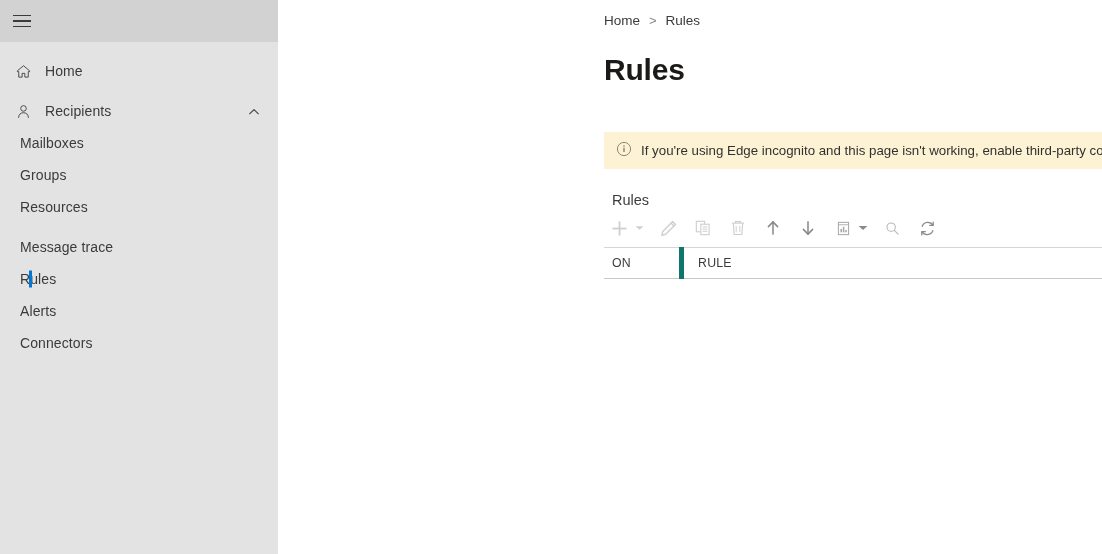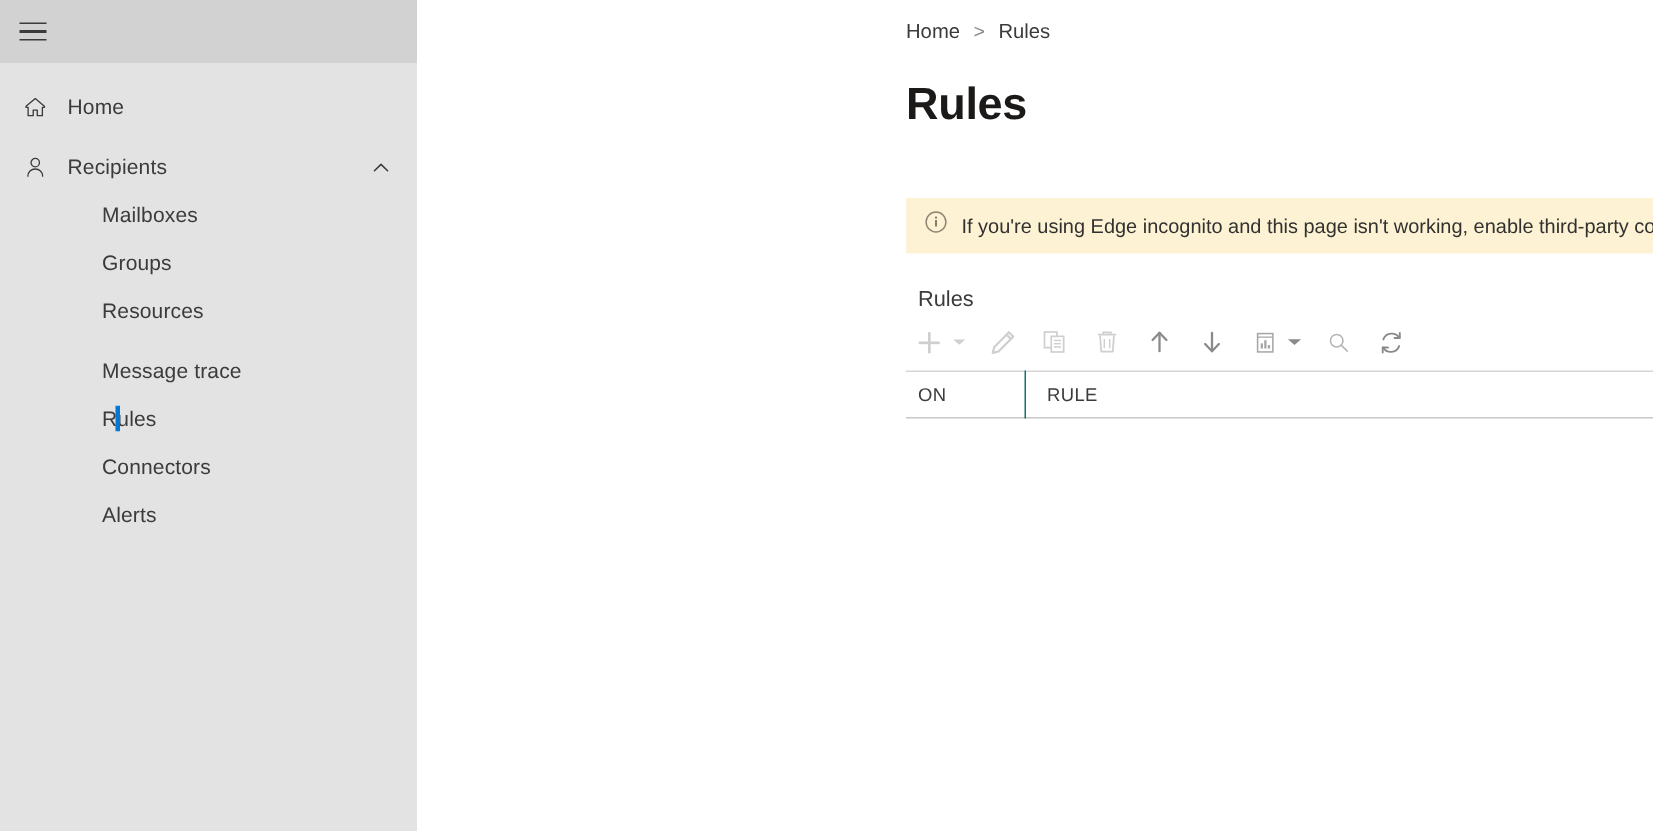--- a/index.html
+++ b/index.html
@@ -52,21 +52,20 @@
     width: 12px; height: 12px;
   }
   .sub-item {
     height: 32px;
     display: flex; align-items: center;
     padding-left: 20px;
     position: relative;
     cursor: pointer;
     font-size: 14px;
     color: #4a4a4a;
-    margin-left: 48px;
   }
   .sub-item .sel-bar {
     position: absolute;
     left: 29px; top: 50%;
     transform: translateY(-50%);
     width: 3px; height: 17px;
     background: #0078d4;
     display: none;
   }
   .sub-item.selected .sel-bar { display: block; }
@@ -149,21 +148,21 @@
     border-top: 1px solid #d6d6d6;
     border-bottom: 1px solid #c8c8c8;
     align-items: center;
   }
   #table .th {
     font-size: 12.3px; color: #3b3b3b;
     letter-spacing: 0.25px;
     padding-left: 8px;
     height: 32px; display: flex; align-items: center;
   }
-  #table .th.on-col { width: 80px; flex: 0 0 80px; border-right: 1px solid #0f766e; }
+  #table .th.on-col { width: 80px; flex: 0 0 80px; border-right: 5px solid #0f766e; }
   #table .th.rule-col { flex: 1 1 auto; padding-left: 14px; }
 </style>
 </head>
 <body>
 
 <div id="app">
 
   <div id="sidebar">
 
     <div id="nav-header">
@@ -221,25 +220,25 @@
     <div class="sub-item">
 
       <span class="nav-label">Message trace</span>
     </div>
     <div class="sub-item selected">
       <span class="sel-bar"></span>
       <span class="nav-label">Rules</span>
     </div>
     <div class="sub-item">
 
+      <span class="nav-label">Alerts</span>
+    </div>
+    <div class="sub-item">
+
       <span class="nav-label">Connectors</span>
-    </div>
-    <div class="sub-item">
-
-      <span class="nav-label">Alerts</span>
     </div>
 
   </div>
 
   <div id="main">
 
     <div id="breadcrumb">
       <span class="crumb">Home</span>
       <span class="crumb-sep">&gt;</span>
       <span class="crumb current">Rules</span>

